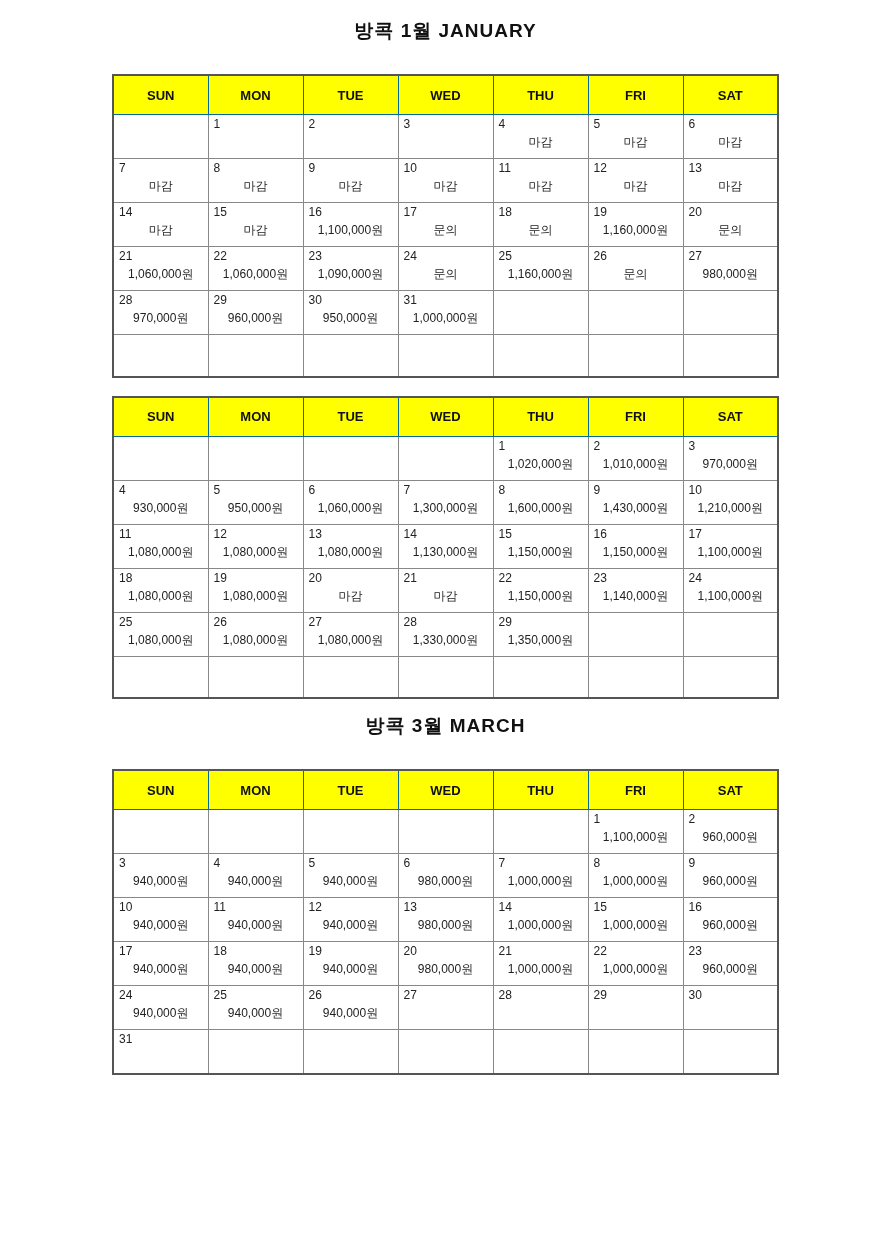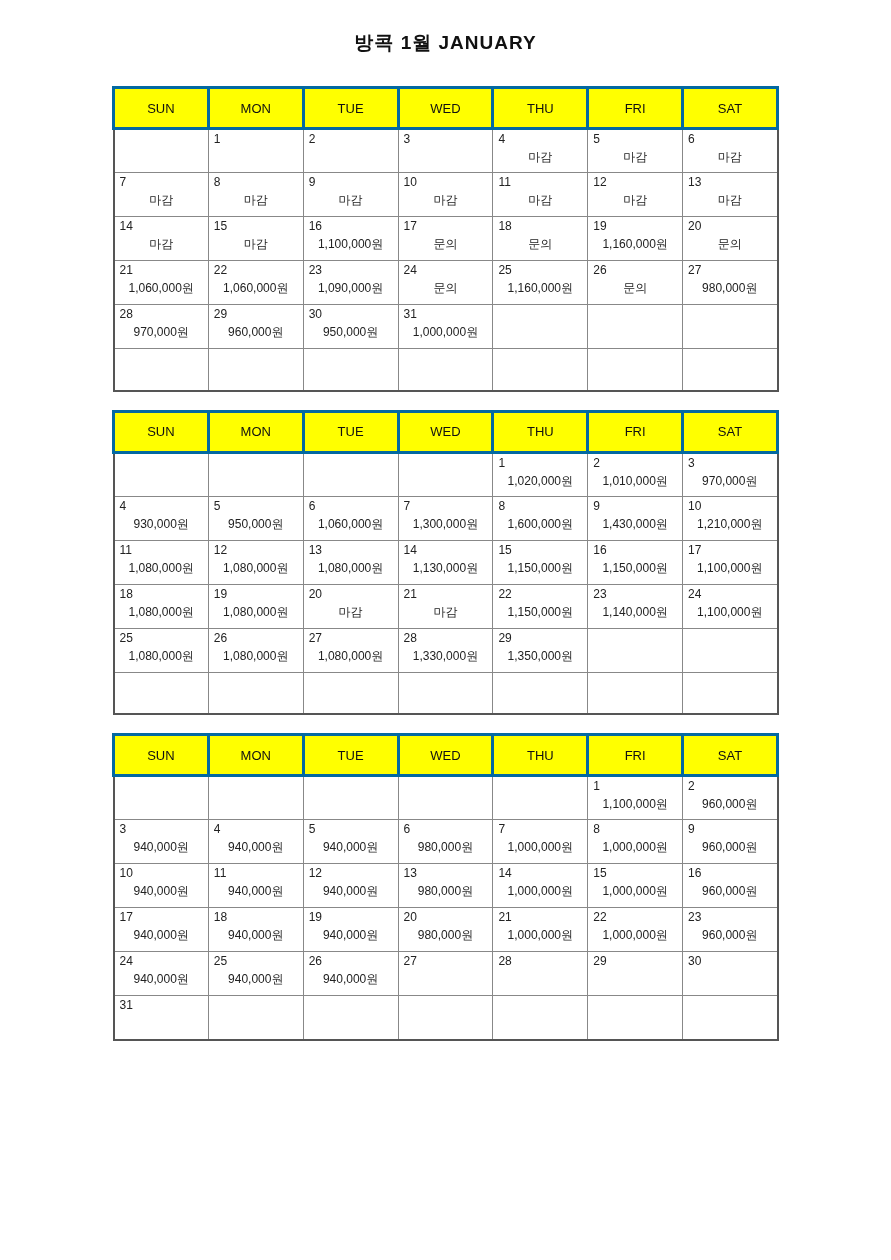--- a/index.html
+++ b/index.html
@@ -3,21 +3,21 @@
 <meta charset="utf-8">
 <style>
   html, body {
     margin: 0;
     padding: 0;
     background: #ffffff;
     font-family: "Liberation Sans", "DejaVu Sans", sans-serif;
   }
   .page {
     width: 891px;
-    margin: 16px auto;
+    margin: 4px auto;
     background: #ffffff;
     padding-bottom: 10px;
   }
   .month-section { width: 891px; }
   .month-title {
     margin: 0;
     padding: 14px 0 0 0;
     text-align: center;
     font-size: 19px;
     font-weight: bold;
@@ -29,24 +29,24 @@
   table.cal {
     border-collapse: collapse;
     table-layout: fixed;
     width: 667px;
     margin: 18px auto 0 auto;
     border: 2px solid #555555;
     background: #ffffff;
   }
   table.cal th {
     background: #FFFF00;
-    border: 3px solid #0369a1;
+    border: 1px solid #0369a1;
     height: 36px;
     font-size: 13px;
-    font-weight: normal;
+    font-weight: bold;
     color: #111111;
     text-align: center;
   }
   table.cal td {
     border: 1px solid #888888;
     height: 44px;
     vertical-align: top;
     padding: 2px 5px;
     font-size: 12px;
     color: #222222;
@@ -391,20 +391,21 @@
             <td></td>
             <td></td>
             <td></td>
             <td></td>
           </tr>
         </tbody>
       </table>
   </section>
 
   <section class="month-section">
+    <h2 class="month-title">방콕 3월 MARCH</h2>
     <table class="cal">
         <thead>
           <tr>
             <th class="c-red">SUN</th>
             <th>MON</th>
             <th>TUE</th>
             <th>WED</th>
             <th>THU</th>
             <th>FRI</th>
             <th>SAT</th>

